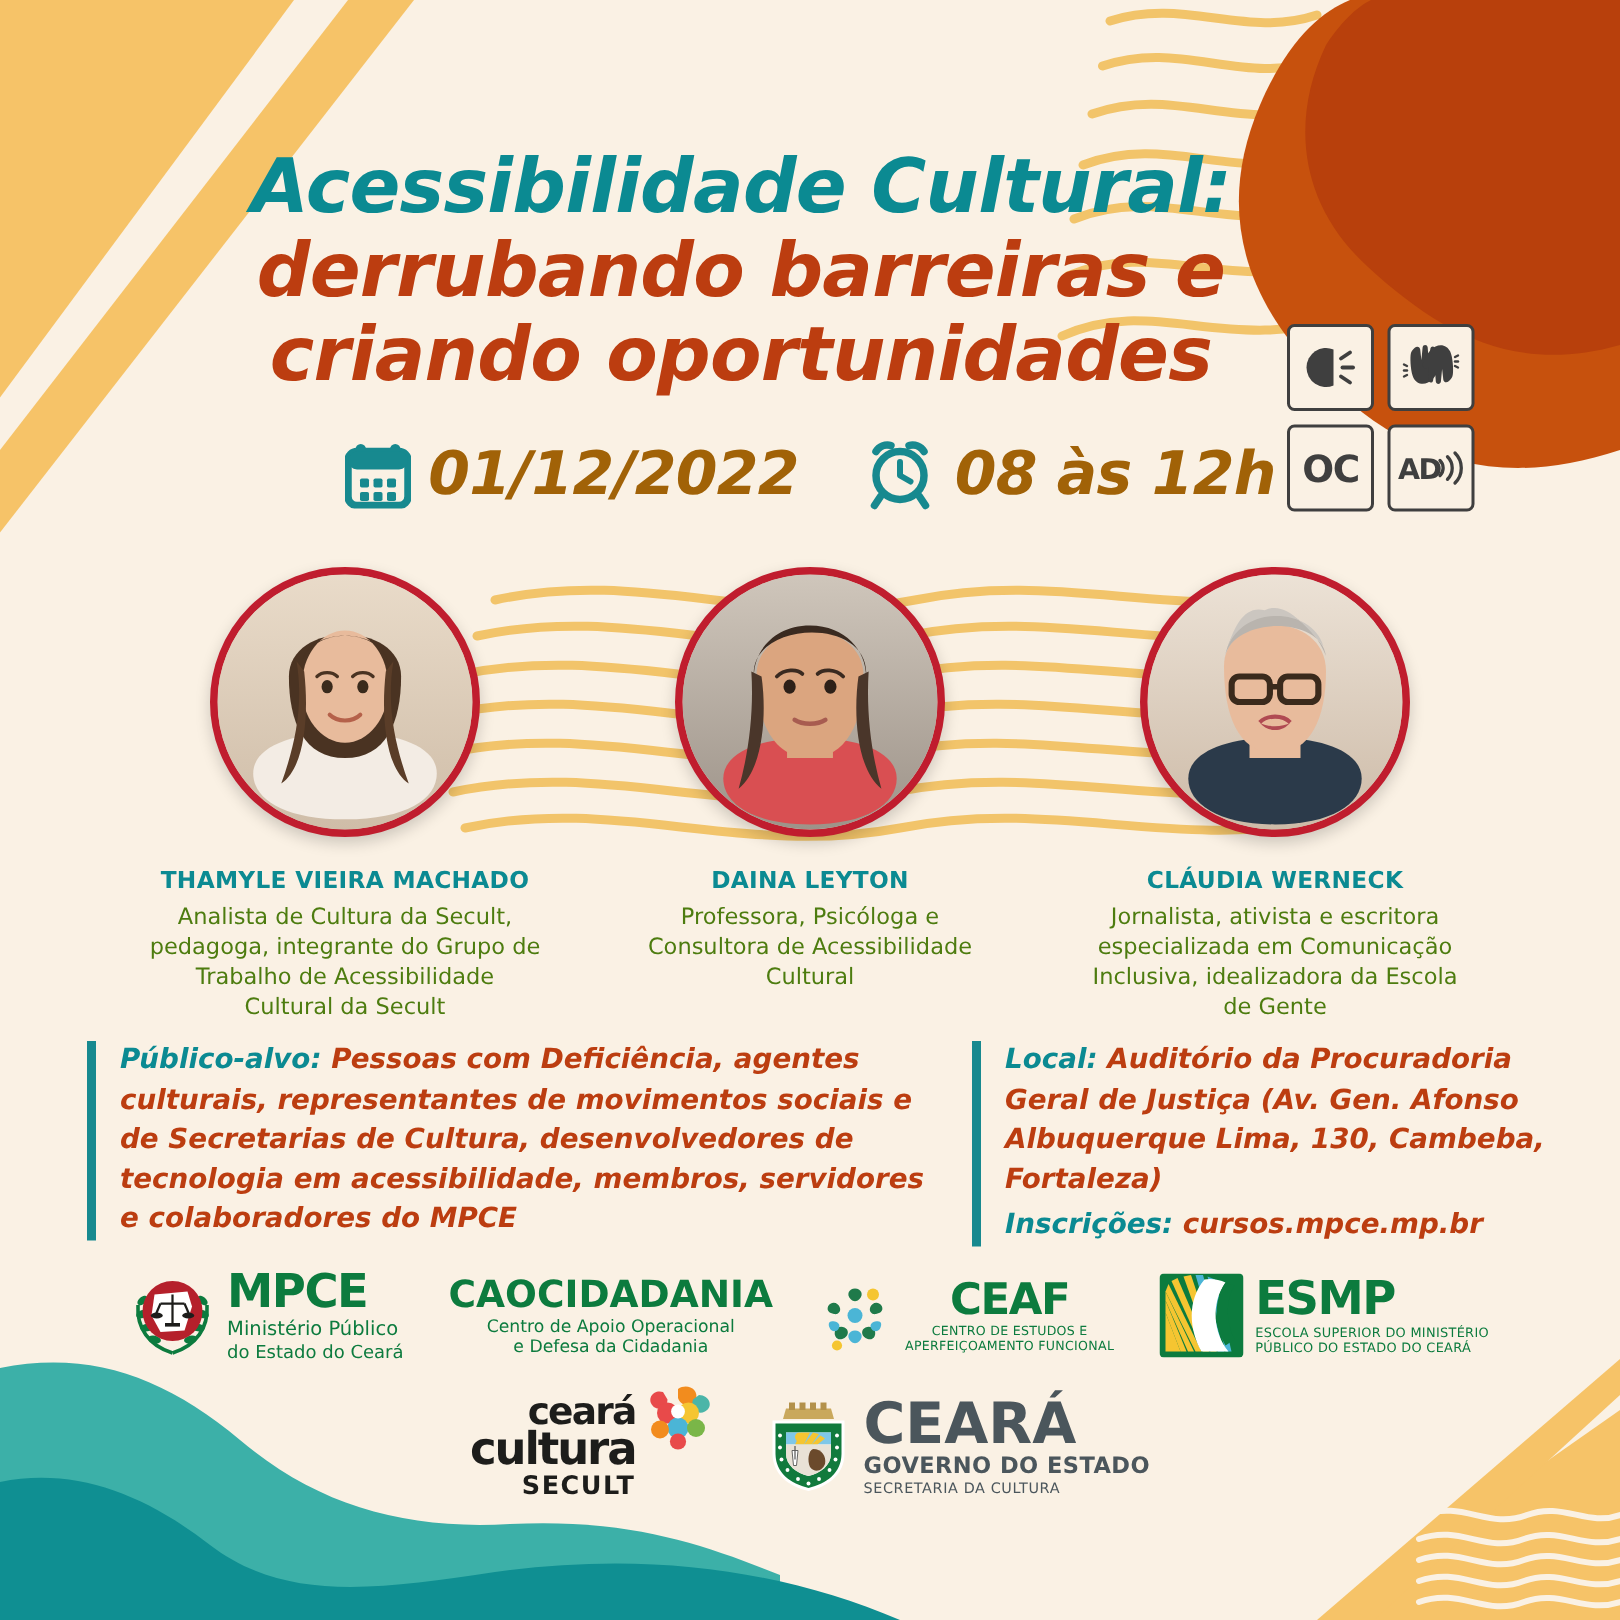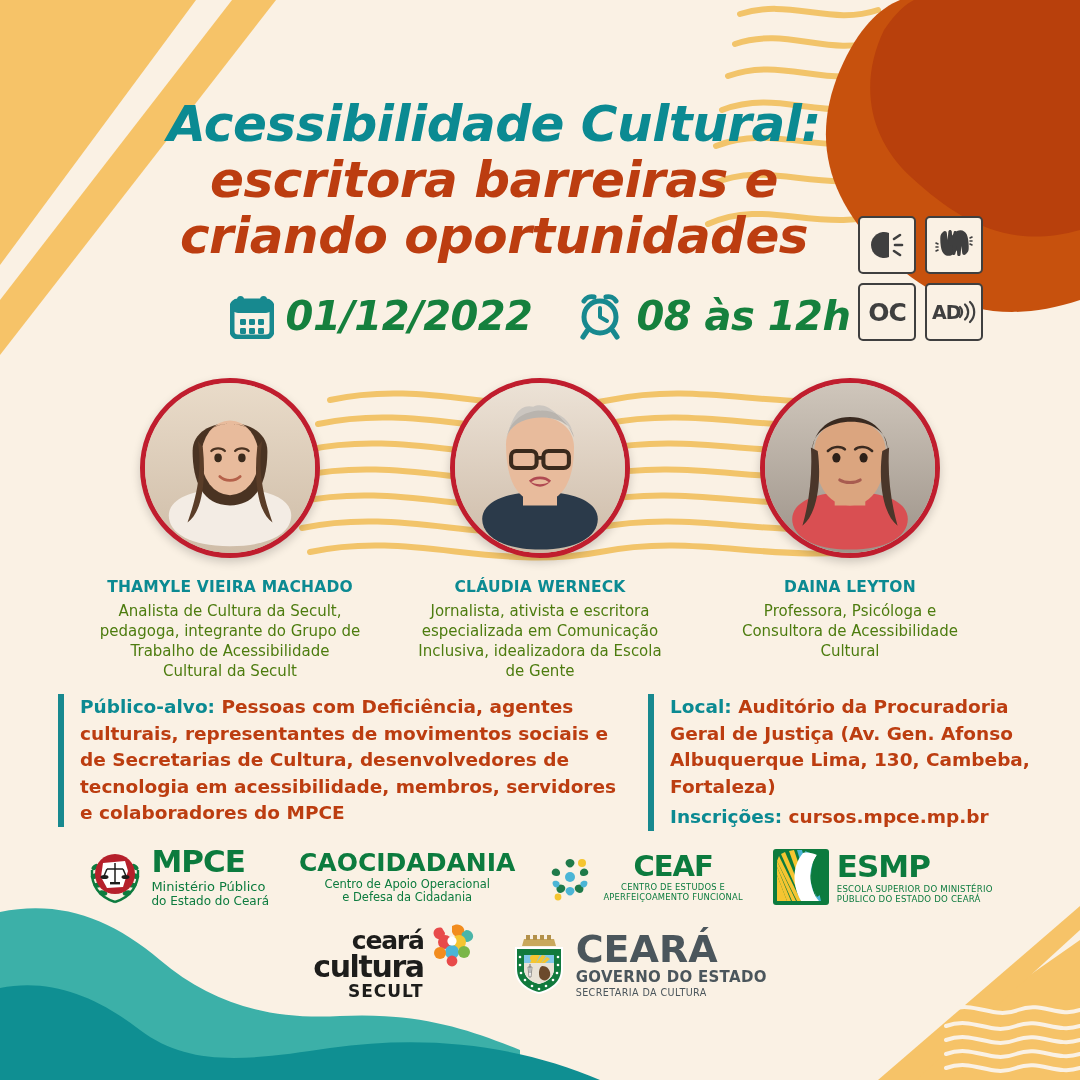--- a/index.html
+++ b/index.html
@@ -32,21 +32,21 @@
   .t3{color:#bc3d10;font-size:50px;}
 
   
   .datetime-row{
     position:absolute;left:0;top:292px;width:1080px;
     display:flex;justify-content:center;align-items:center;gap:44px;z-index:6;
   }
   .dt-item{display:flex;align-items:center;gap:12px;}
   .dt-text{
     font-family:"DejaVu Sans","Liberation Sans",sans-serif;
-    font-style:italic;font-weight:700;font-size:40px;color:#15803d;
+    font-style:italic;font-weight:700;font-size:40px;color:#a16207;
     white-space:nowrap;letter-spacing:-0.5px;
   }
 
   
   .a11y-grid{
     position:absolute;left:858px;top:216px;
     display:grid;grid-template-columns:58px 58px;grid-template-rows:58px 58px;
     gap:9px;z-index:6;
   }
   .a11y-badge{
@@ -88,21 +88,21 @@
   .info-left{
     position:absolute;left:58px;top:694px;width:560px;z-index:6;
     border-left:6px solid #17898f;padding-left:16px;box-sizing:border-box;
   }
   .info-right{
     position:absolute;left:648px;top:694px;width:390px;z-index:6;
     border-left:6px solid #17898f;padding-left:16px;box-sizing:border-box;
   }
   .info-para{
     font-family:"DejaVu Sans","Liberation Sans",sans-serif;
-    font-weight:700;font-size:18.5px;line-height:26.5px;
+    font-style:italic;font-weight:700;font-size:18.5px;line-height:26.5px;
     color:#bc3d10;margin:0;
   }
   .info-para + .info-para{margin-top:4px;}
   .lbl{color:#0b8a92;}
 
   
   .logo-row-1{
     position:absolute;left:0;top:846px;width:1080px;z-index:6;
     display:flex;justify-content:center;align-items:center;gap:30px;
   }
@@ -173,21 +173,21 @@
       <path d="M306,450 C410,428 492,470 598,450 C698,430 774,464 880,446"></path>
       <path d="M300,476 C404,454 486,496 594,476 C694,456 772,490 880,472"></path>
       <path d="M298,502 C402,480 484,522 592,502 C692,482 770,516 880,498"></path>
       <path d="M302,528 C406,506 488,548 596,528 C696,508 774,542 880,524"></path>
       <path d="M310,552 C412,530 494,572 600,552 C700,532 776,566 880,548"></path>
     </g>
   </svg>
 
   <div class="title-block">
     <div class="title-line t1">Acessibilidade Cultural:</div>
-    <div class="title-line t2">escritora barreiras e</div>
+    <div class="title-line t2">derrubando barreiras e</div>
     <div class="title-line t3">criando oportunidades</div>
   </div>
 
   <div class="datetime-row">
     <div class="dt-item">
       <svg width="44" height="46" viewBox="0 0 44 46">
         <rect x="7" y="3" width="7" height="12" rx="3.5" fill="#17898f"></rect>
         <rect x="30" y="3" width="7" height="12" rx="3.5" fill="#17898f"></rect>
         <rect x="2" y="8" width="40" height="36" rx="6" fill="none" stroke="#17898f" stroke-width="5"></rect>
         <rect x="2" y="8" width="40" height="12" rx="6" fill="#17898f"></rect>
@@ -282,46 +282,20 @@
           <ellipse cx="57" cy="44" rx="2.2" ry="2.6" fill="#3a2a1c"></ellipse>
           <path d="M44,55 C47,58 53,58 56,55" fill="none" stroke="#b5614a" stroke-width="1.6" stroke-linecap="round"></path>
           <path d="M39,40 C41,38 45,38 47,40" fill="none" stroke="#4a3322" stroke-width="1.3" stroke-linecap="round"></path>
           <path d="M53,40 C55,38 59,38 61,40" fill="none" stroke="#4a3322" stroke-width="1.3" stroke-linecap="round"></path>
         </svg>
       </div>
       <div class="sp-name">THAMYLE VIEIRA MACHADO</div>
       <div class="sp-role">Analista de Cultura da Secult, pedagoga, integrante do Grupo de Trabalho de Acessibilidade Cultural da Secult</div>
     </div>
 
-    <div class="speaker sp-2">
-      <div class="photo-ring">
-        <svg viewBox="0 0 100 100" preserveAspectRatio="xMidYMid slice">
-          <defs>
-              <linearGradient id="bg2" x1="0" y1="0" x2="0" y2="1">
-            <stop offset="0" stop-color="#ece2d6"></stop>
-                <stop offset="1" stop-color="#cdbba8"></stop>
-              </linearGradient>
-            </defs>
-          <rect width="100" height="100" fill="url(#bg2)"></rect>
-          <path d="M50,98 C28,98 16,90 16,80 C16,70 30,64 50,64 C70,64 84,70 84,80 C84,90 72,98 50,98 Z" fill="#2b3a4a"></path>
-          <path d="M40,62 L60,62 L60,72 L40,72 Z" fill="#e8bb9c"></path>
-          <path d="M30,36 C30,14 70,14 70,38 C70,56 64,70 50,70 C36,70 30,56 30,36 Z" fill="#e8bb9c"></path>
-          <path d="M30,34 C32,16 68,16 70,32 C66,22 58,14 50,16 C40,12 32,22 30,34 Z" fill="#b9b4ae"></path>
-          <path d="M31,30 C36,12 64,12 69,28 C62,20 54,10 46,14 C38,12 34,20 31,30 Z" fill="#cbc6c0"></path>
-          <rect x="33" y="40" width="15" height="10" rx="3" fill="none" stroke="#3a2a1c" stroke-width="2.4"></rect>
-          <rect x="52" y="40" width="15" height="10" rx="3" fill="none" stroke="#3a2a1c" stroke-width="2.4"></rect>
-          <path d="M48,44 L52,44" stroke="#3a2a1c" stroke-width="2.2"></path>
-          <path d="M44,58 C47,62 53,62 56,58 C53,60 47,60 44,58 Z" fill="#b04a52"></path>
-          <path d="M44,58 C47,55 53,55 56,58" fill="none" stroke="#b04a52" stroke-width="1.6"></path>
-        </svg>
-      </div>
-      <div class="sp-name">CLÁUDIA WERNECK</div>
-      <div class="sp-role">Jornalista, ativista e escritora especializada em Comunicação Inclusiva, idealizadora da Escola de Gente</div>
-    </div>
-
     <div class="speaker sp-3">
       <div class="photo-ring">
         <svg viewBox="0 0 100 100" preserveAspectRatio="xMidYMid slice">
           <defs>
               <linearGradient id="bg3" x1="0" y1="0" x2="0" y2="1">
             <stop offset="0" stop-color="#cfc6bb"></stop>
                 <stop offset="1" stop-color="#9d9389"></stop>
               </linearGradient>
             </defs>
           <rect width="100" height="100" fill="url(#bg3)"></rect>
@@ -334,20 +308,46 @@
           <ellipse cx="42" cy="44" rx="2.4" ry="2.8" fill="#2d2018"></ellipse>
           <ellipse cx="58" cy="44" rx="2.4" ry="2.8" fill="#2d2018"></ellipse>
           <path d="M37,40 C40,37 45,37 47,39" fill="none" stroke="#3a2a20" stroke-width="1.5" stroke-linecap="round"></path>
           <path d="M53,39 C55,37 60,37 63,40" fill="none" stroke="#3a2a20" stroke-width="1.5" stroke-linecap="round"></path>
           <path d="M44,57 C47,59 53,59 56,57" fill="none" stroke="#a85c50" stroke-width="1.8" stroke-linecap="round"></path>
         </svg>
       </div>
       <div class="sp-name">DAINA LEYTON</div>
       <div class="sp-role">Professora, Psicóloga e Consultora de Acessibilidade Cultural</div>
     </div>
+
+    <div class="speaker sp-2">
+      <div class="photo-ring">
+        <svg viewBox="0 0 100 100" preserveAspectRatio="xMidYMid slice">
+          <defs>
+              <linearGradient id="bg2" x1="0" y1="0" x2="0" y2="1">
+            <stop offset="0" stop-color="#ece2d6"></stop>
+                <stop offset="1" stop-color="#cdbba8"></stop>
+              </linearGradient>
+            </defs>
+          <rect width="100" height="100" fill="url(#bg2)"></rect>
+          <path d="M50,98 C28,98 16,90 16,80 C16,70 30,64 50,64 C70,64 84,70 84,80 C84,90 72,98 50,98 Z" fill="#2b3a4a"></path>
+          <path d="M40,62 L60,62 L60,72 L40,72 Z" fill="#e8bb9c"></path>
+          <path d="M30,36 C30,14 70,14 70,38 C70,56 64,70 50,70 C36,70 30,56 30,36 Z" fill="#e8bb9c"></path>
+          <path d="M30,34 C32,16 68,16 70,32 C66,22 58,14 50,16 C40,12 32,22 30,34 Z" fill="#b9b4ae"></path>
+          <path d="M31,30 C36,12 64,12 69,28 C62,20 54,10 46,14 C38,12 34,20 31,30 Z" fill="#cbc6c0"></path>
+          <rect x="33" y="40" width="15" height="10" rx="3" fill="none" stroke="#3a2a1c" stroke-width="2.4"></rect>
+          <rect x="52" y="40" width="15" height="10" rx="3" fill="none" stroke="#3a2a1c" stroke-width="2.4"></rect>
+          <path d="M48,44 L52,44" stroke="#3a2a1c" stroke-width="2.2"></path>
+          <path d="M44,58 C47,62 53,62 56,58 C53,60 47,60 44,58 Z" fill="#b04a52"></path>
+          <path d="M44,58 C47,55 53,55 56,58" fill="none" stroke="#b04a52" stroke-width="1.6"></path>
+        </svg>
+      </div>
+      <div class="sp-name">CLÁUDIA WERNECK</div>
+      <div class="sp-role">Jornalista, ativista e escritora especializada em Comunicação Inclusiva, idealizadora da Escola de Gente</div>
+    </div>
   </div>
 
   <div class="info-left">
     <p class="info-para">
       <span class="lbl">Público-alvo:</span><span> Pessoas com Deficiência, agentes culturais, representantes de movimentos sociais e de Secretarias de Cultura, desenvolvedores de tecnologia em acessibilidade, membros, servidores e colaboradores do MPCE</span>
     </p>
   </div>
 
   <div class="info-right">
     <p class="info-para">

